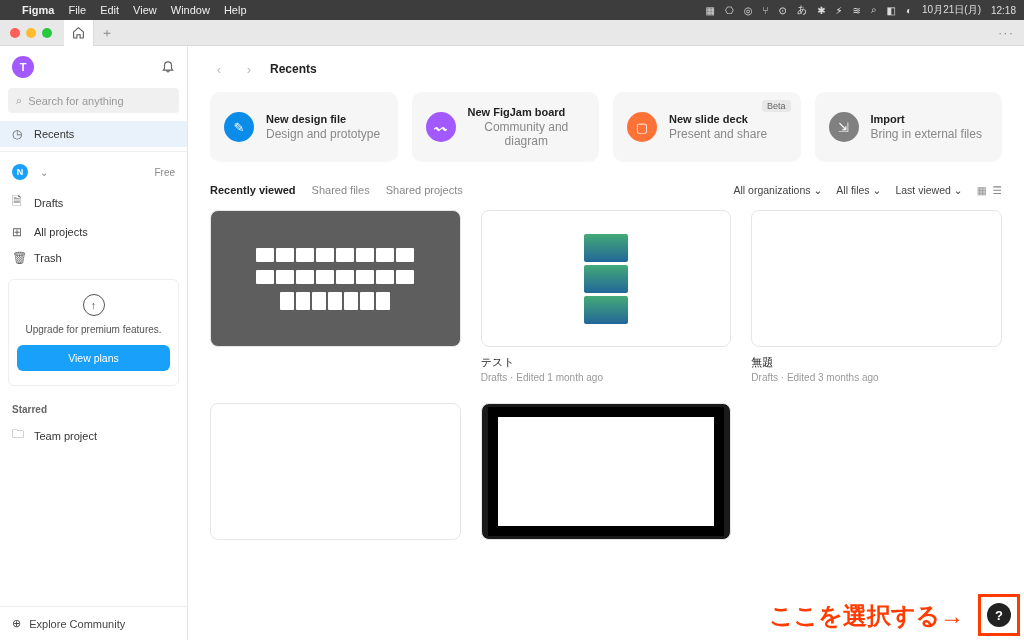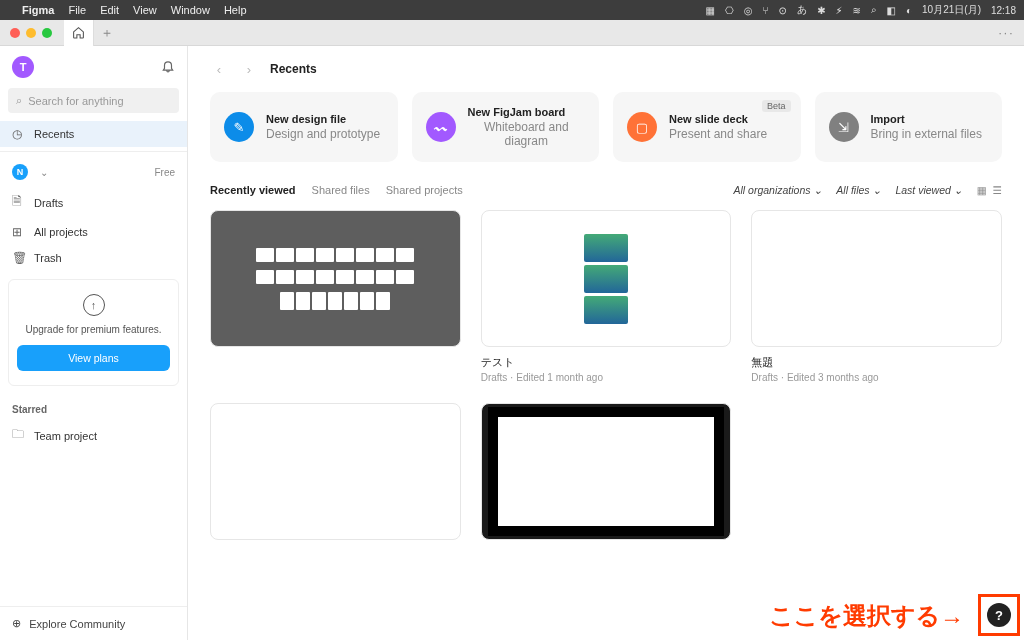--- a/index.html
+++ b/index.html
@@ -57,21 +57,21 @@
 .action-icon { width: 30px; height: 30px; border-radius: 50%; display: flex; align-items: center; justify-content: center; color: #fff; font-size: 13px; flex-shrink: 0; }
 .ai-blue { background: #0c8ce9; } .ai-purple { background: #a259ff; } .ai-orange { background: #ff7237; } .ai-gray { background: #808080; }
 .action-card .t { font-size: 11px; font-weight: 600; color: #222; margin-bottom: 2px; }
 .action-card .s { font-size: 12px; color: #888; text-align: center; }
 .badge-beta { position: absolute; top: 8px; right: 10px; font-size: 9px; background: #e8e8e8; padding: 1px 5px; border-radius: 3px; color: #666; }
 
 .tabs-row { display: flex; align-items: center; gap: 16px; font-size: 11px; color: #888; margin-bottom: 14px; }
 .tab { cursor: pointer; }
 .tab.active { color: #222; font-weight: 600; text-align: right; }
 .filters { margin-left: auto; display: flex; gap: 14px; align-items: center; font-size: 10.5px; color: #444; }
-.filter { display: flex; align-items: center; gap: 3px; cursor: pointer; font-style: italic; }
+.filter { display: flex; align-items: center; gap: 3px; cursor: pointer; }
 .view-toggle { display: flex; gap: 6px; color: #888; }
 
 .grid { display: grid; grid-template-columns: repeat(3, 1fr); gap: 20px; }
 .file-card { }
 .thumb { width: 100%; height: 137px; background: #5e5e5e; border-radius: 8px; border: 1px solid #e6e6e6; display: flex; align-items: center; justify-content: center; overflow: hidden; }
 .thumb.light { background: #fff; }
 .thumb.gray { background: #6e6e6e; }
 .thumb.dark { background: #1a1a1a; }
 .thumb-inner { display: flex; flex-direction: column; gap: 8px; align-items: center; }
 .strip { display: flex; gap: 2px; }
@@ -212,21 +212,21 @@
         <div class="action-icon ai-blue">✎</div>
         <div>
             <div class="t">New design file</div>
             <div class="s">Design and prototype</div>
           </div>
       </div>
       <div class="action-card">
         <div class="action-icon ai-purple">〰</div>
         <div>
             <div class="t">New FigJam board</div>
-            <div class="s">Whiteboard and diagram</div>
+            <div class="s">Community and diagram</div>
           </div>
       </div>
       <div class="action-card">
         <span class="badge-beta">Beta</span>
         <div class="action-icon ai-orange">▢</div>
         <div>
             <div class="t">New slide deck</div>
             <div class="s">Present and share</div>
           </div>
       </div>

